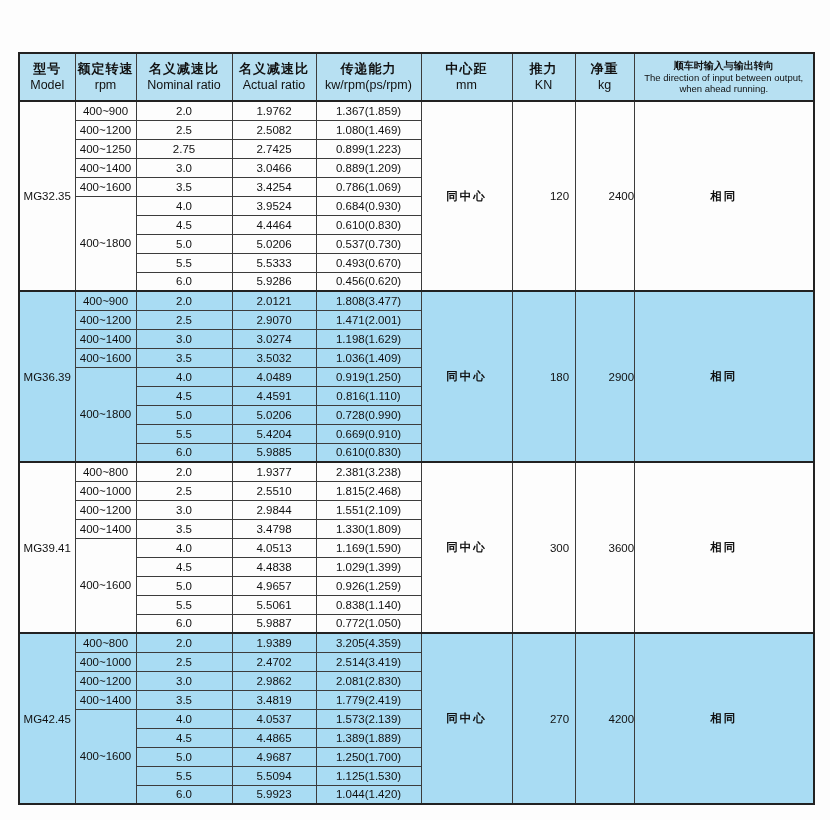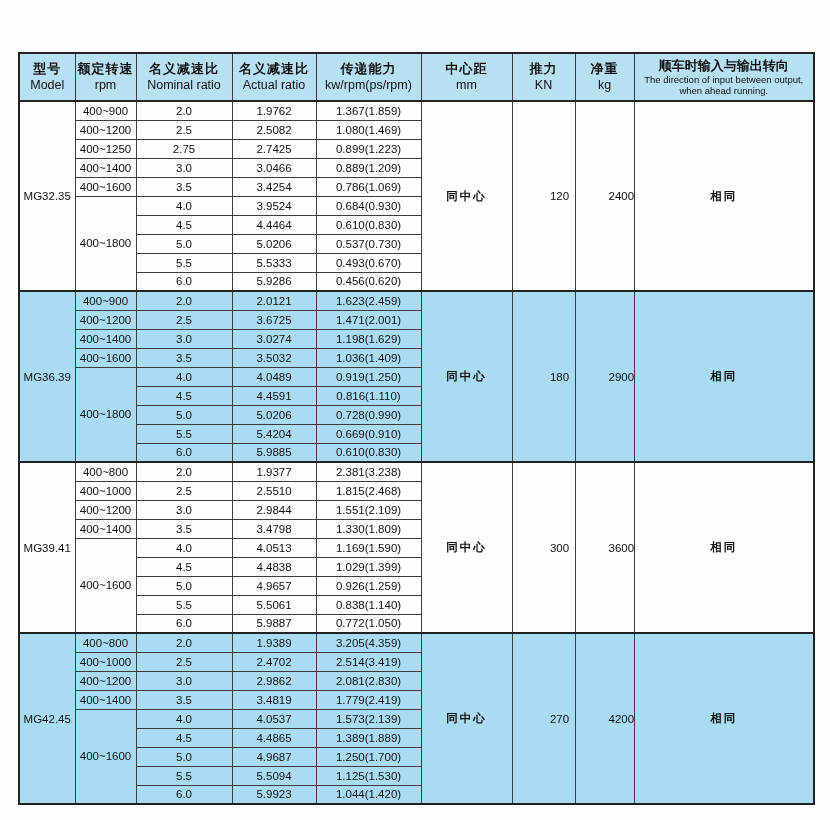--- a/index.html
+++ b/index.html
@@ -36,21 +36,21 @@
     background: #b7e0f2;
     font-weight: normal;
     border-bottom: 2px solid #222;
   }
   .h-zh {
     font-family: "Liberation Serif", serif;
     font-size: 13px; font-weight: bold; line-height: 1.25;
     letter-spacing: 1px;
   }
   .h-en { font-size: 12.5px; line-height: 1.2; }
-  .h-zh.small { font-size: 13px; letter-spacing: 0; }
+  .h-zh.small { font-size: 10px; letter-spacing: 0; }
   .h-en.small { font-size: 9.5px; line-height: 1.18; }
 
   .spec-table tbody tr { height: 19px; }
   .spec-table tbody td { font-size: 11.5px; }
   .spec-table tbody td.alt { background: #a9dcf3; }
   .spec-table tbody tr.section-start td { border-top: 2px solid #222; margin-left: 16px; }
 
   td.model-cell { font-size: 12px; }
   td.center-distance-cell, td.direction-cell {
     font-family: "Liberation Serif", serif;
@@ -175,30 +175,30 @@
         <tr>
           <td class="nominal-cell">6.0</td>
           <td class="actual-cell">5.9286</td>
           <td class="capacity-cell">0.456(0.620)</td>
         </tr>
         <tr class="section-start">
           <td rowspan="9" class="model-cell alt">MG36.39</td>
           <td class="rpm-cell alt">400~900</td>
           <td class="nominal-cell alt">2.0</td>
           <td class="actual-cell alt">2.0121</td>
-          <td class="capacity-cell alt">1.623(2.459)</td>
+          <td class="capacity-cell alt">1.808(3.477)</td>
           <td rowspan="9" class="center-distance-cell alt">同中心</td>
           <td rowspan="9" class="thrust-cell alt">180</td>
           <td rowspan="9" class="net-weight-cell alt">2900</td>
           <td rowspan="9" class="direction-cell alt">相同</td>
         </tr>
         <tr>
           <td class="rpm-cell alt">400~1200</td>
           <td class="nominal-cell alt">2.5</td>
-          <td class="actual-cell alt">3.6725</td>
+          <td class="actual-cell alt">2.9070</td>
           <td class="capacity-cell alt">1.471(2.001)</td>
         </tr>
         <tr>
           <td class="rpm-cell alt">400~1400</td>
           <td class="nominal-cell alt">3.0</td>
           <td class="actual-cell alt">3.0274</td>
           <td class="capacity-cell alt">1.198(1.629)</td>
         </tr>
         <tr>
           <td class="rpm-cell alt">400~1600</td>

